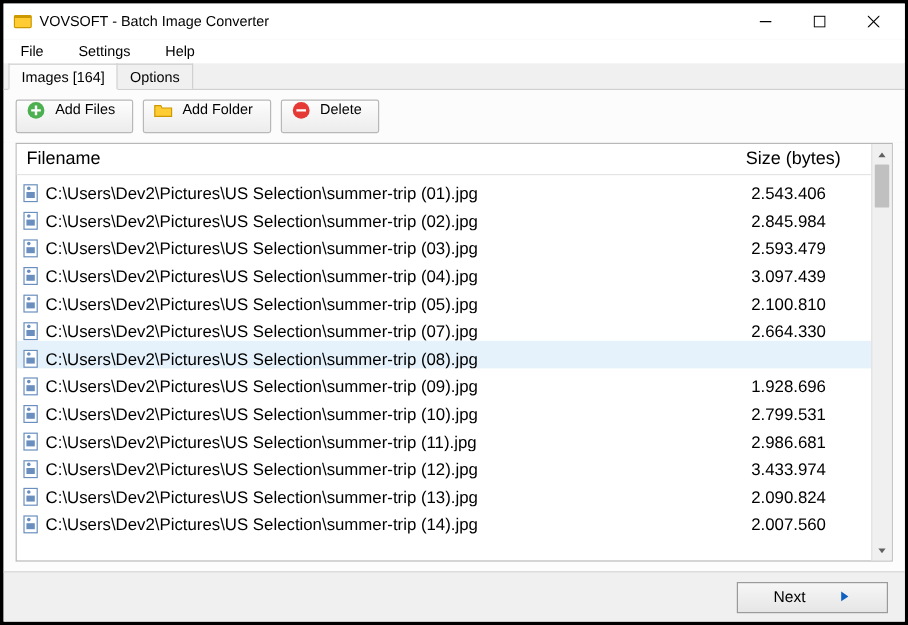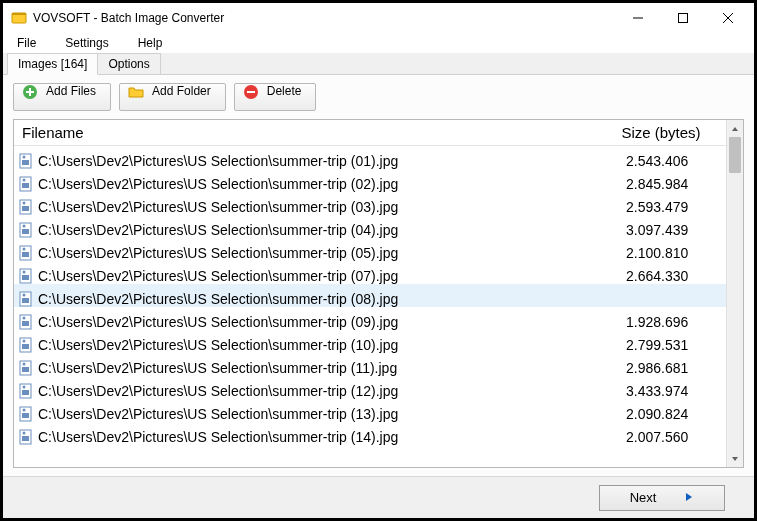--- a/index.html
+++ b/index.html
@@ -29,21 +29,21 @@
   .listbody { flex: 1; overflow: hidden; }
   .row { display: flex; align-items: flex-end; height: 23px; font-size: 14px; padding: 0 4px; }
   .row.selected { background: #e6f2fb; }
   .row .fileico { width: 16px; height: 16px; margin-right: 4px; flex-shrink: 0; }
   .row .fn { flex: 1; white-space: nowrap; overflow: hidden; }
   .row .sz { width: 126px; text-align: left; padding-left: 30px; }
   .vscroll { width: 17px; background: #f0f0f0; border-left: 1px solid #e0e0e0; display: flex; flex-direction: column; }
   .vscroll .arrow { height: 17px; display: flex; align-items: center; justify-content: center; color: #606060; }
   .vscroll .track { flex: 1; position: relative; }
   .vscroll .thumb { position: absolute; left: 2px; right: 2px; top: 0; height: 36px; background: #c0c0c0; border-radius: 1px; }
-  .footer { height: 42px; background: #f0f0f0; display: flex; align-items: center; justify-content: flex-end; padding: 0 29px; border-top: 1px solid #d8d8d8; }
+  .footer { height: 42px; background: #f0f0f0; display: flex; align-items: center; justify-content: flex-end; padding: 0 14px; border-top: 1px solid #d8d8d8; }
   .nextbtn { width: 126px; height: 26px; border: 1px solid #9a9a9a; background: linear-gradient(#f6f6f6,#e6e6e6); display: flex; align-items: center; justify-content: center; gap: 28px; font-size: 13px; padding: 0 10px; cursor: default; }
   .nextbtn .arrow { color: #1060c0; }
 </style>
 </head>
 <body>
 
 <div class="window">
 
   <div class="titlebar">
     <span class="app-icon">

